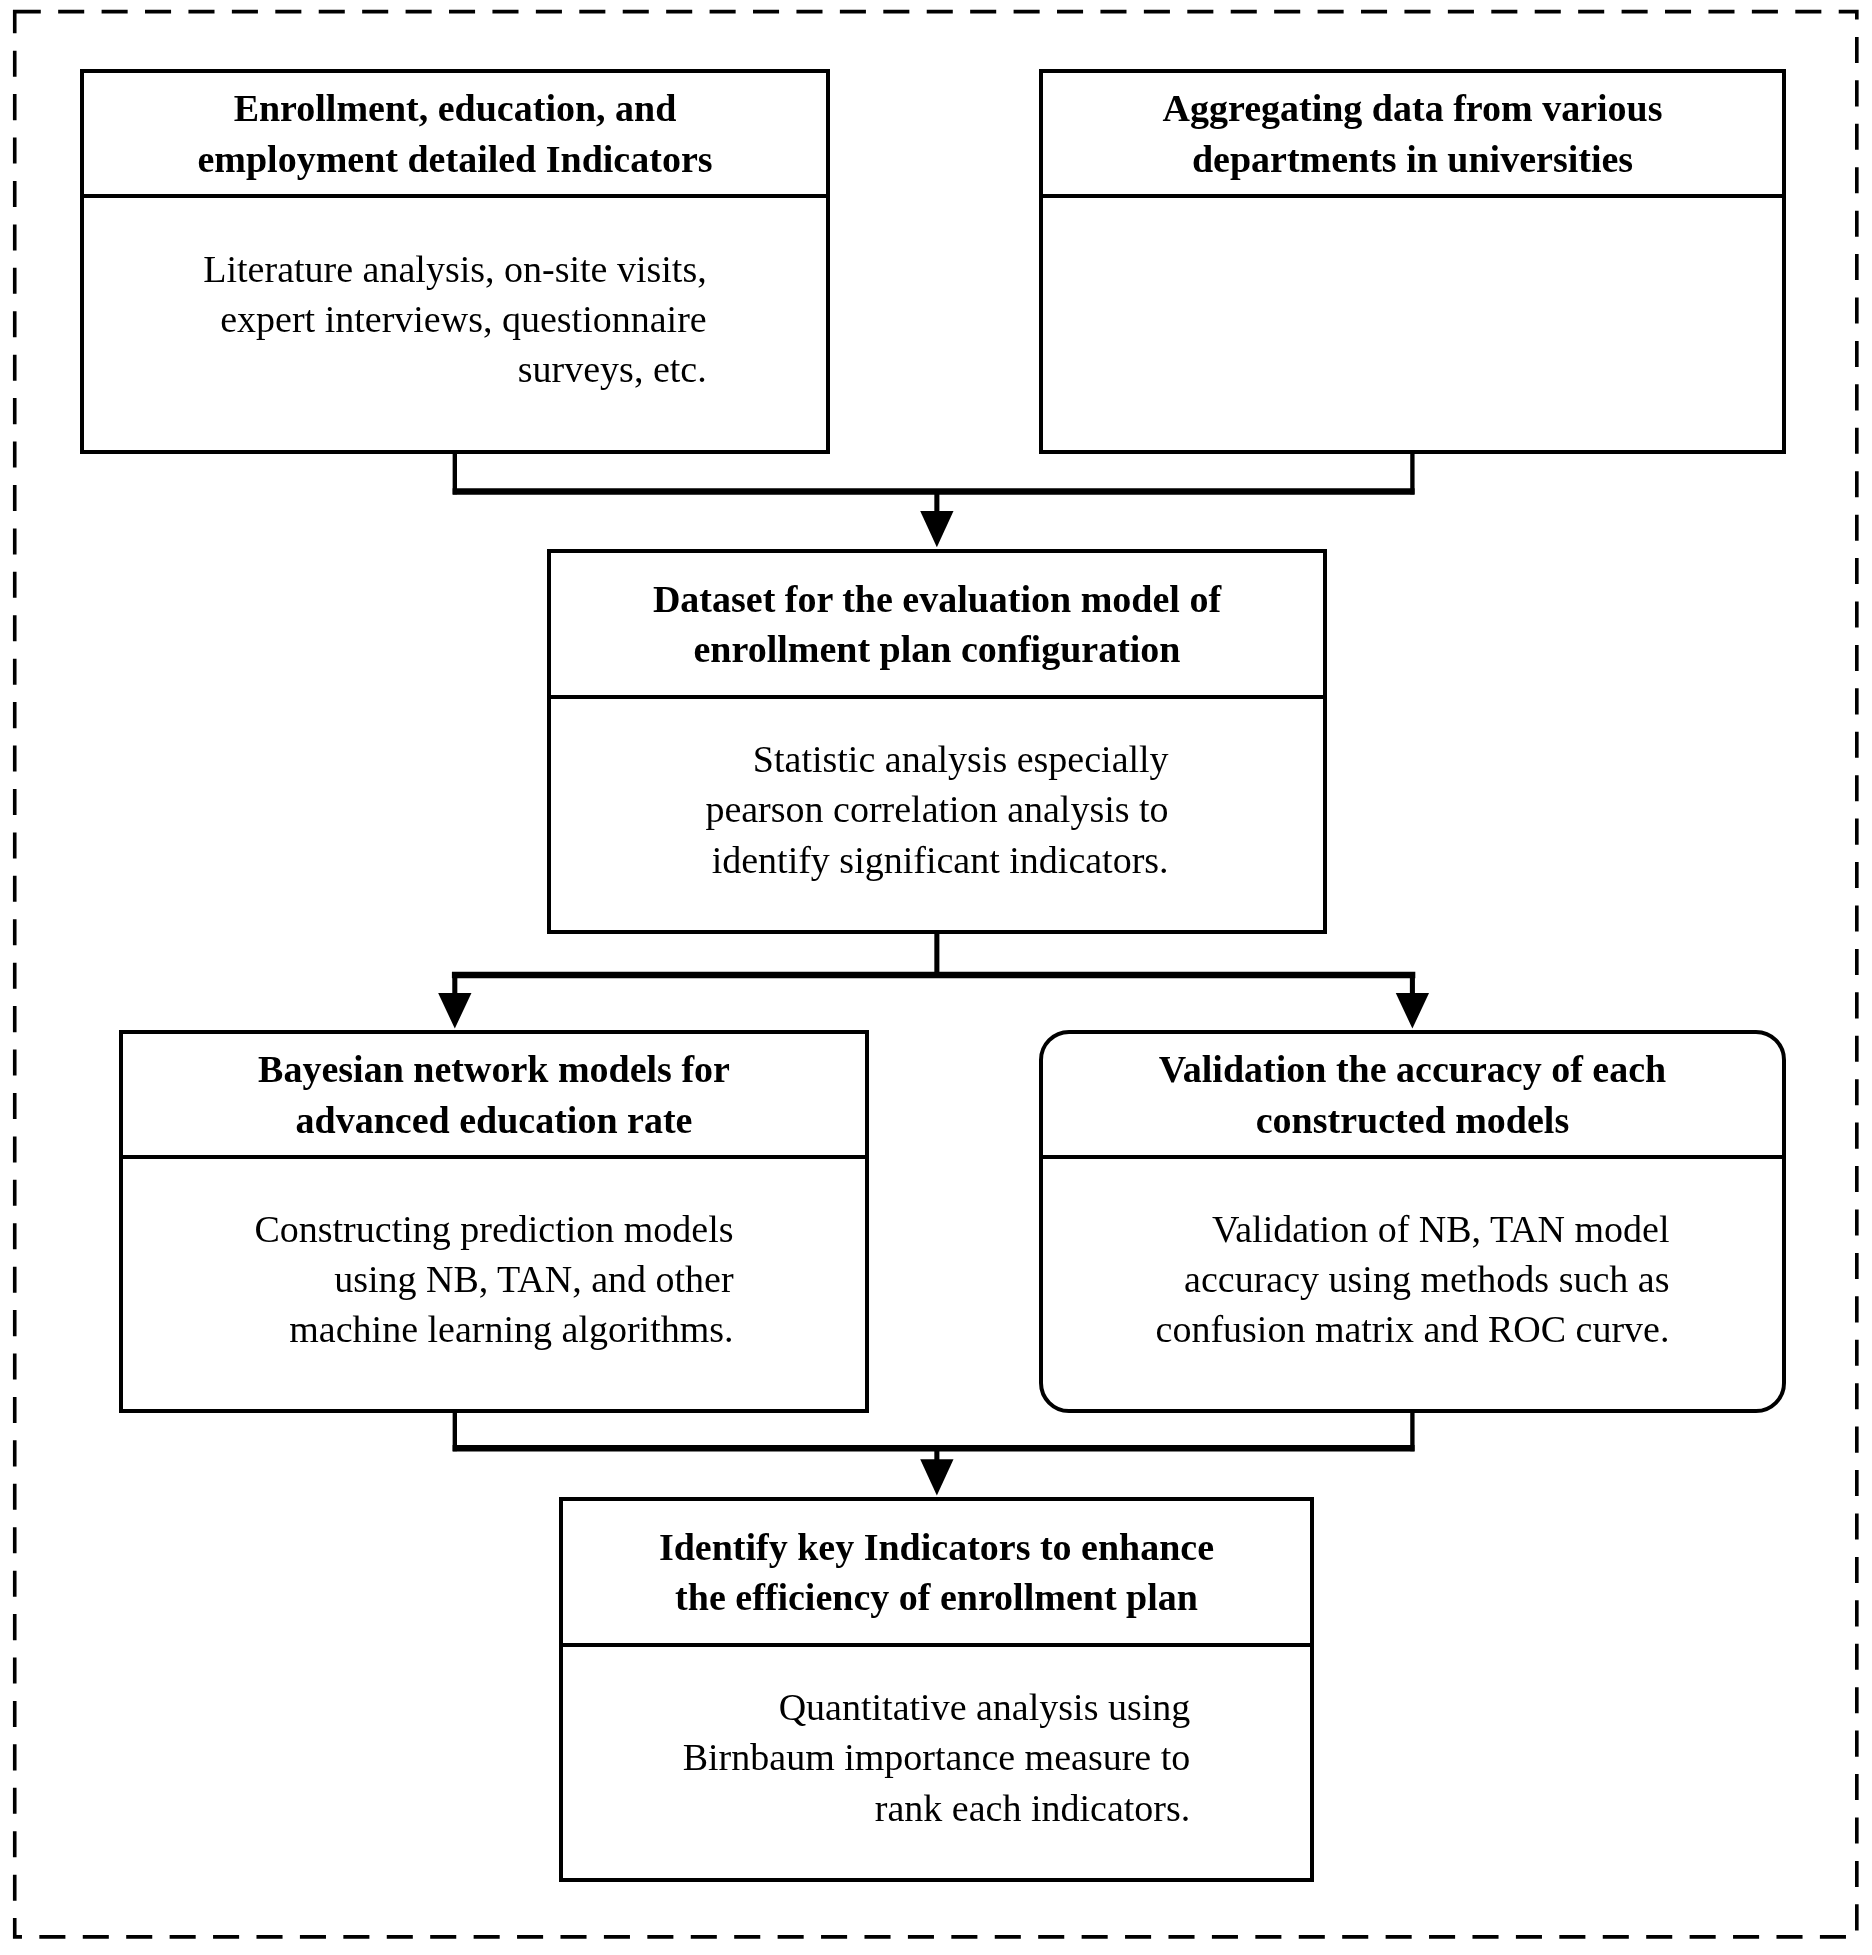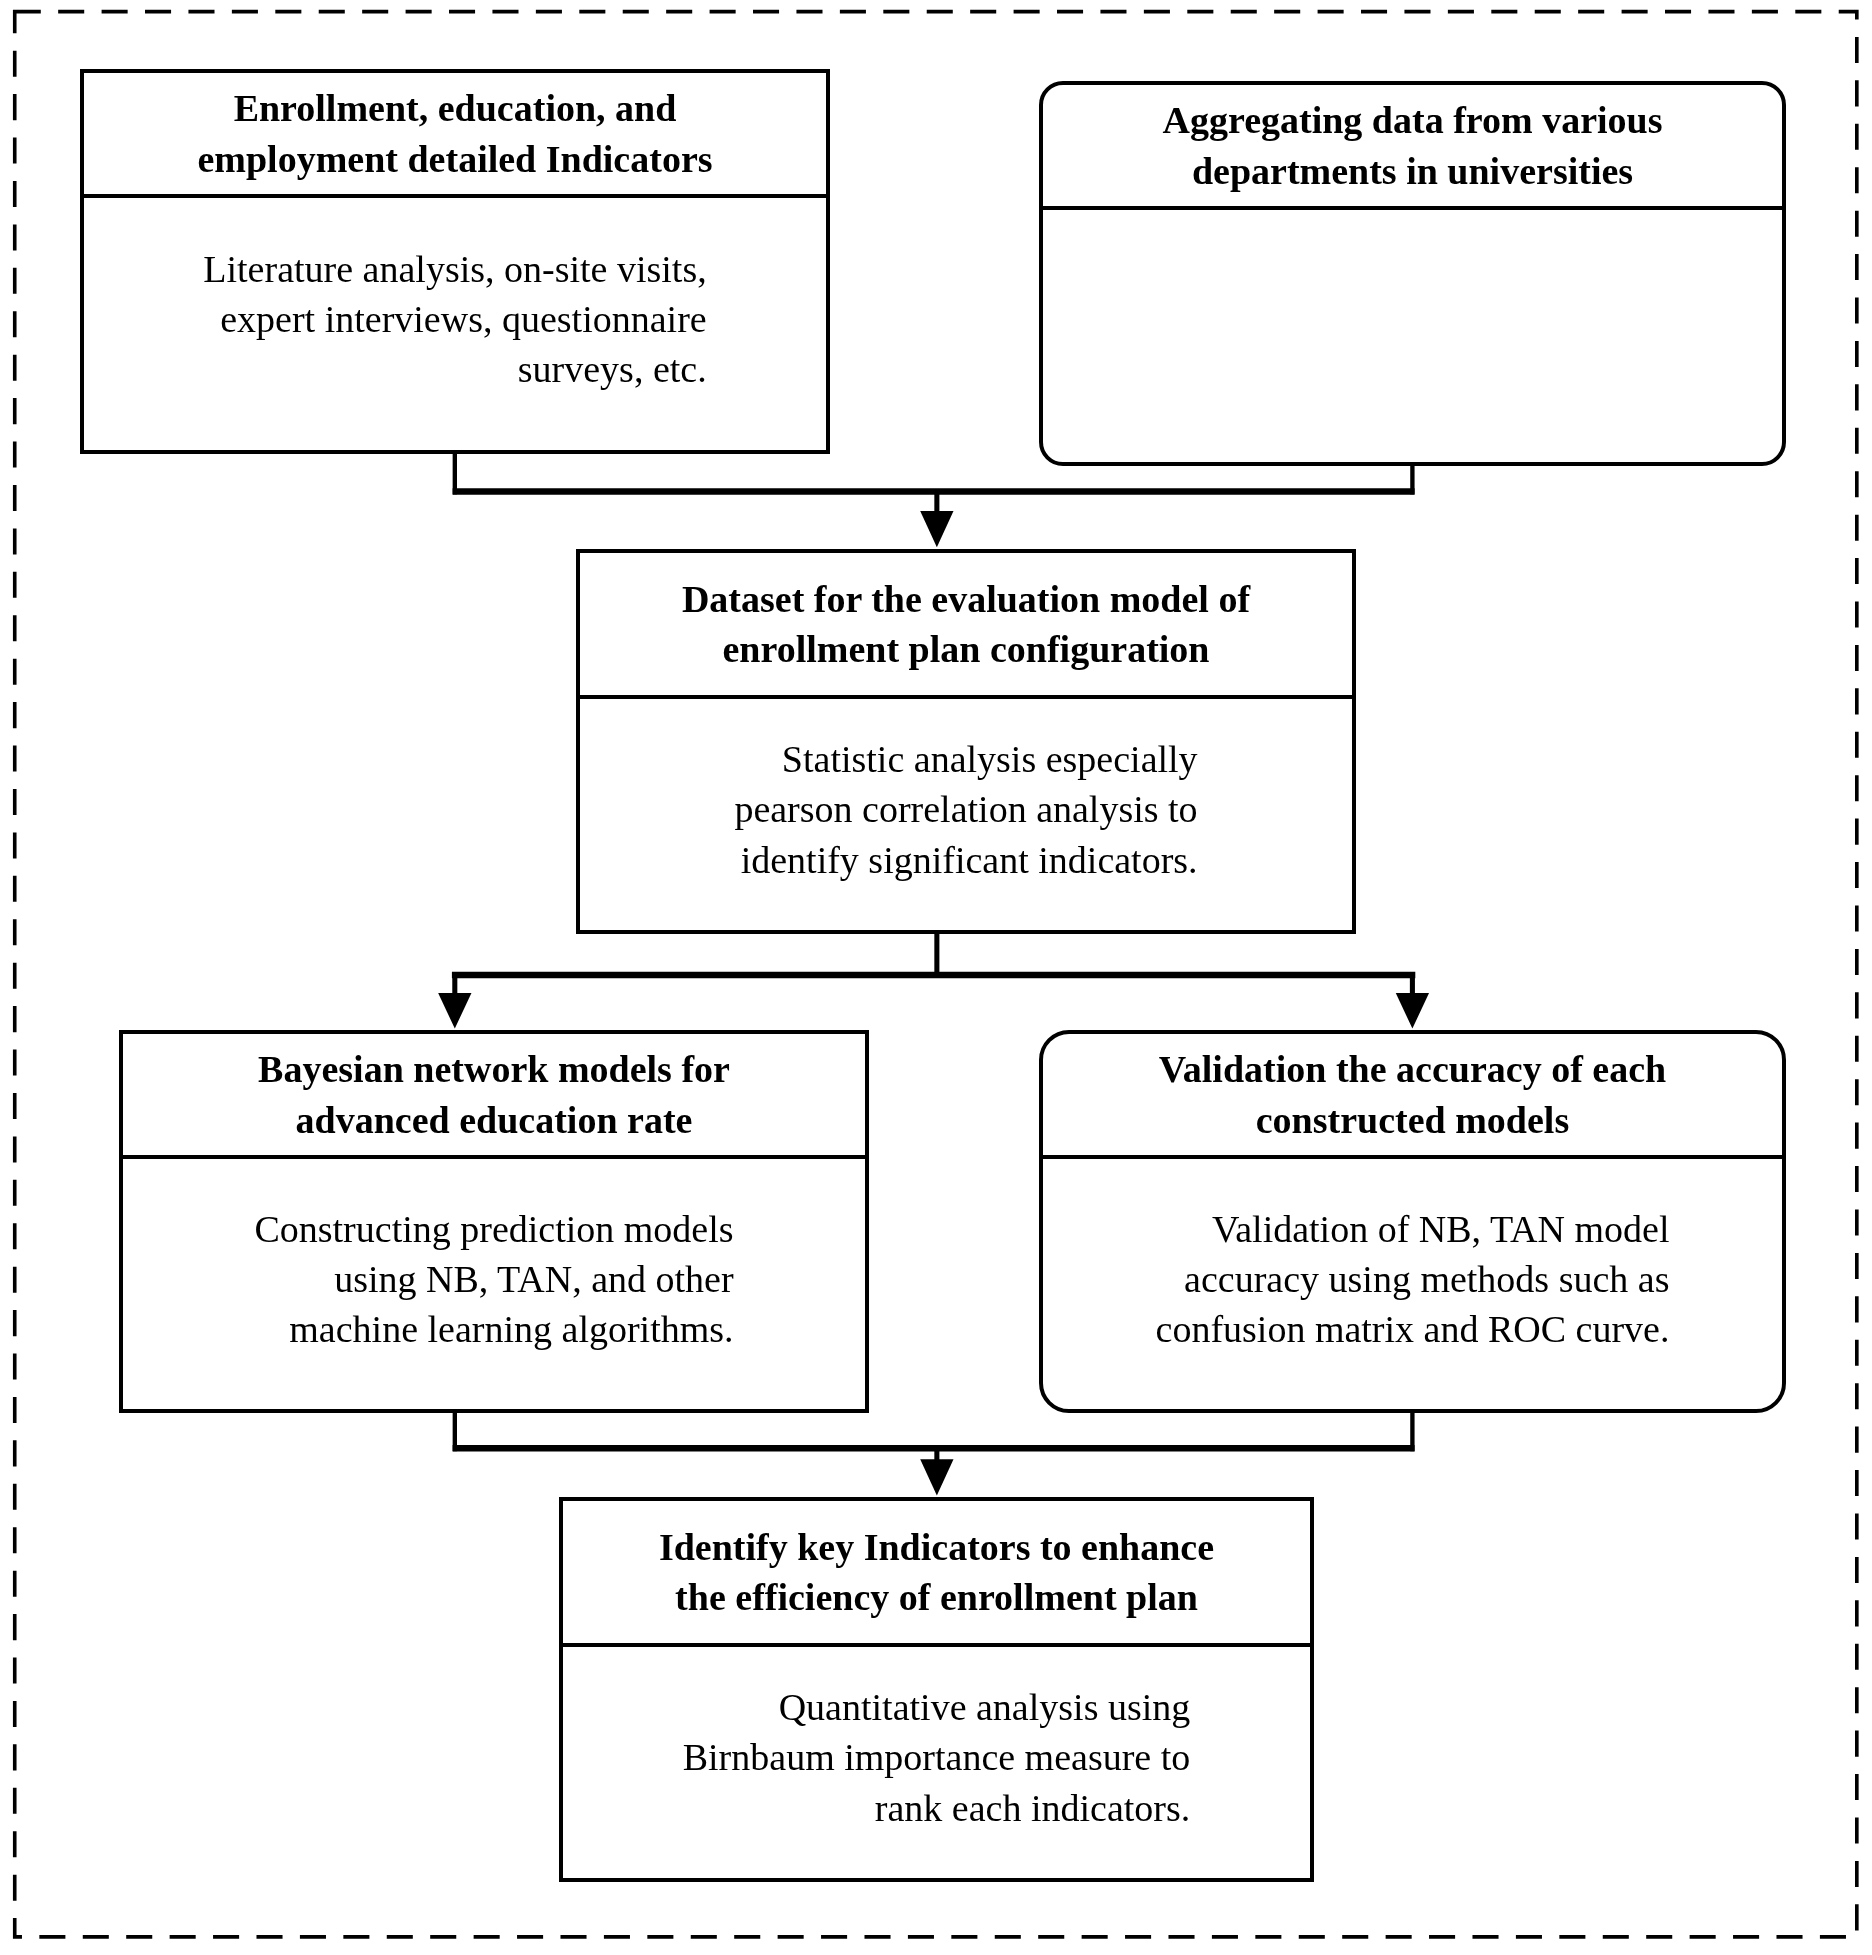--- a/index.html
+++ b/index.html
@@ -54,22 +54,22 @@
     font-size: 38px;
     line-height: 1.32;
     white-space: pre-line;
     padding: 0 22px 10px 22px;
     box-sizing: border-box;
   }
   .h166 { height: 125px; font-family: Liberation Serif, serif; }
   .h196 { height: 146px; }
 
   #box-indicators   { left: 80px;  top: 69px;   width: 750px; height: 385px; }
-  #box-aggregating  { left: 1039px; top: 81px;   width: 747px; height: 385px; border-radius: 24px; }
-  #box-dataset      { left: 547px;  top: 549px;  width: 780px; height: 385px; margin-left: 29px; }
+  #box-aggregating  { left: 1039px; top: 69px;   width: 747px; height: 385px; }
+  #box-dataset      { left: 547px;  top: 549px;  width: 780px; height: 385px; }
   #box-bayesian     { left: 80px;  top: 1030px; width: 750px; height: 383px; margin-left: 39px; }
   #box-validation   { left: 1039px; top: 1030px; width: 747px; height: 383px; border-radius: 30px; }
   #box-identify     { left: 559px;  top: 1497px; width: 755px; height: 385px; }
 </style>
 </head>
 <body>
 
 <div id="canvas">
 
   <svg id="connector-layer" viewBox="0 0 2587 2701" xmlns="http://www.w3.org/2000/svg">

